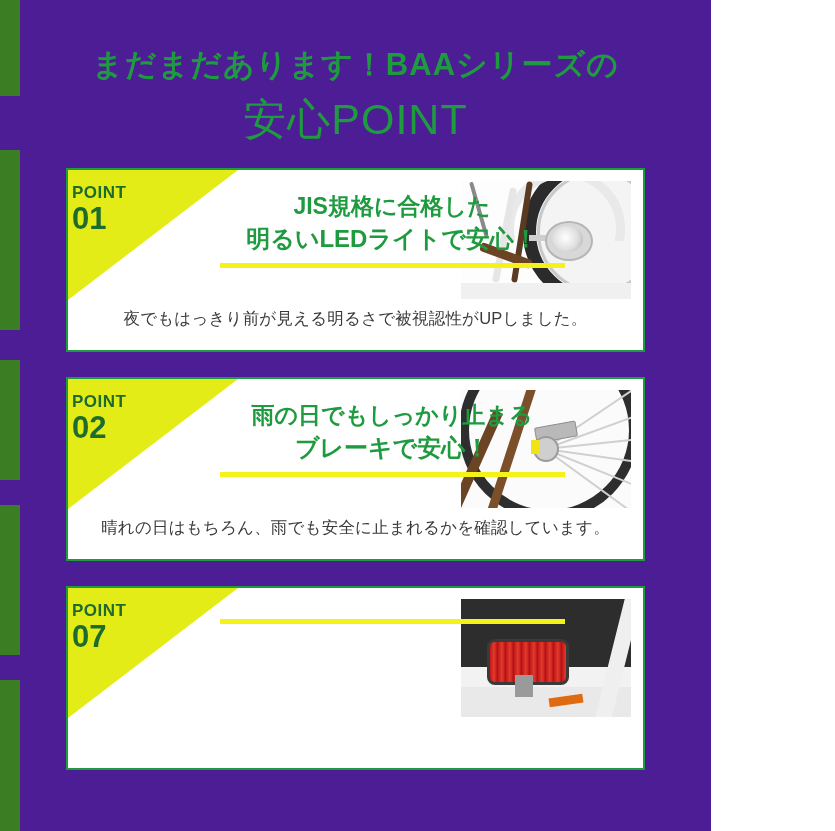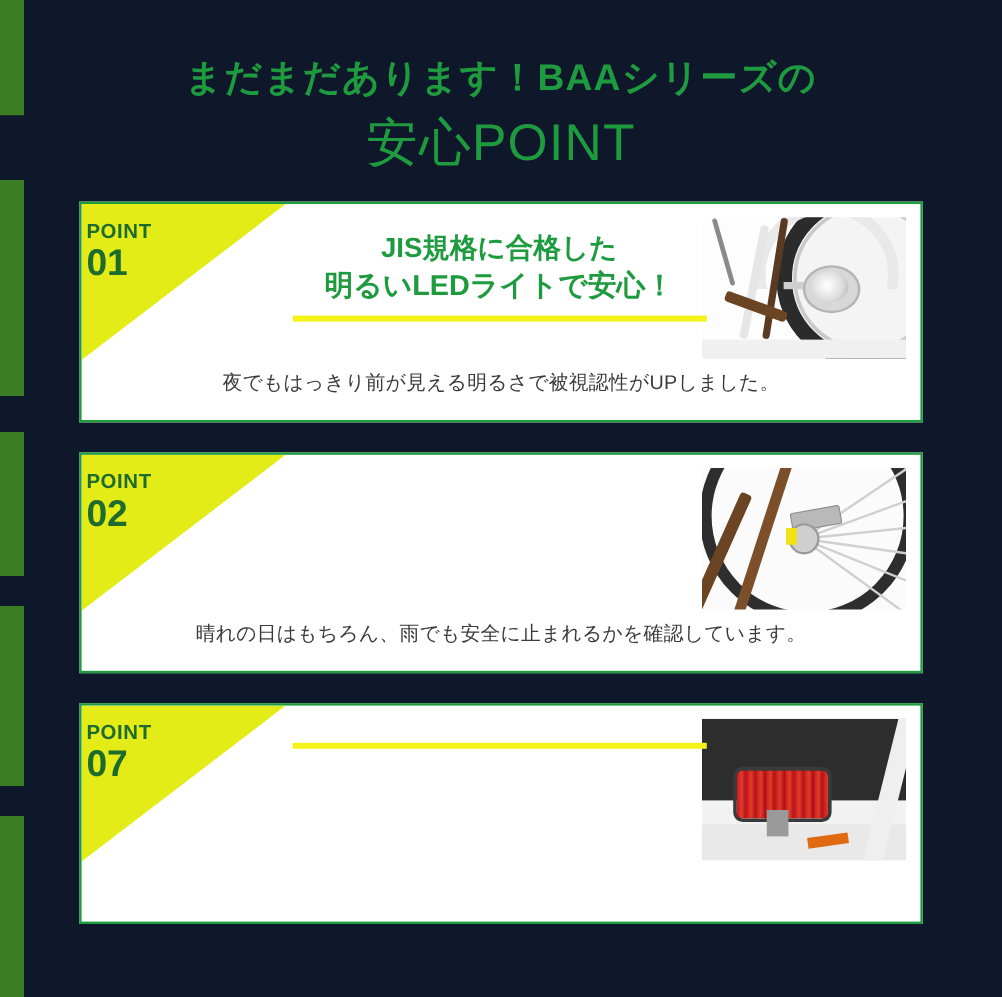--- a/index.html
+++ b/index.html
@@ -9,23 +9,23 @@
   body {
     width: 835px;
     height: 831px;
     background: #ffffff;
     font-family: "Liberation Sans", sans-serif;
     overflow: hidden;
     position: relative;
   }
   .page {
     position: relative;
-    width: 835px;
+    width: 711px;
     height: 831px;
-    background: #0f172a;
+    background: #4c1d95;
     box-sizing: border-box;
   }
   
   .left-strip {
     position: absolute;
     left: 0;
     top: 0;
     width: 20px;
     height: 831px;
   }
@@ -111,21 +111,21 @@
 
   .card-body {
     position: absolute;
     left: 0;
     top: 0;
     right: 0;
     bottom: 0;
   }
   .title-wrap {
     position: absolute;
-    left: 148px;
+    left: 124px;
     top: 22px;
     width: 400px;
     text-align: center;
   }
   .title1 {
     color: #1f9b3f;
     font-size: 23px;
     font-weight: bold;
     line-height: 1.25;
   }
@@ -371,20 +371,25 @@
           <div class="ph2-spoke" style="transform:rotate(-20deg);"></div>
           <div class="ph2-spoke" style="transform:rotate(36deg);"></div>
           <div class="ph2-spoke" style="transform:rotate(-34deg);"></div>
           <div class="ph2-bar"></div>
           <div class="ph2-bar2"></div>
           <div class="ph2-brake"></div>
           <div class="ph2-hub"></div>
           <div class="ph2-yellow"></div>
         </div>
 
+        <div class="title-wrap">
+          <div class="title1">雨の日でもしっかり止まる</div>
+          <div class="title2">ブレーキで安心！</div>
+          <div class="underline"></div>
+        </div>
 
         <div class="caption">晴れの日はもちろん、雨でも安全に止まれるかを確認しています。</div>
       </div>
 
       <div class="badge">
         <div class="tri"></div>
         <div class="btext">
           <div class="blabel">POINT</div>
           <div class="bnum">02</div>
         </div>

